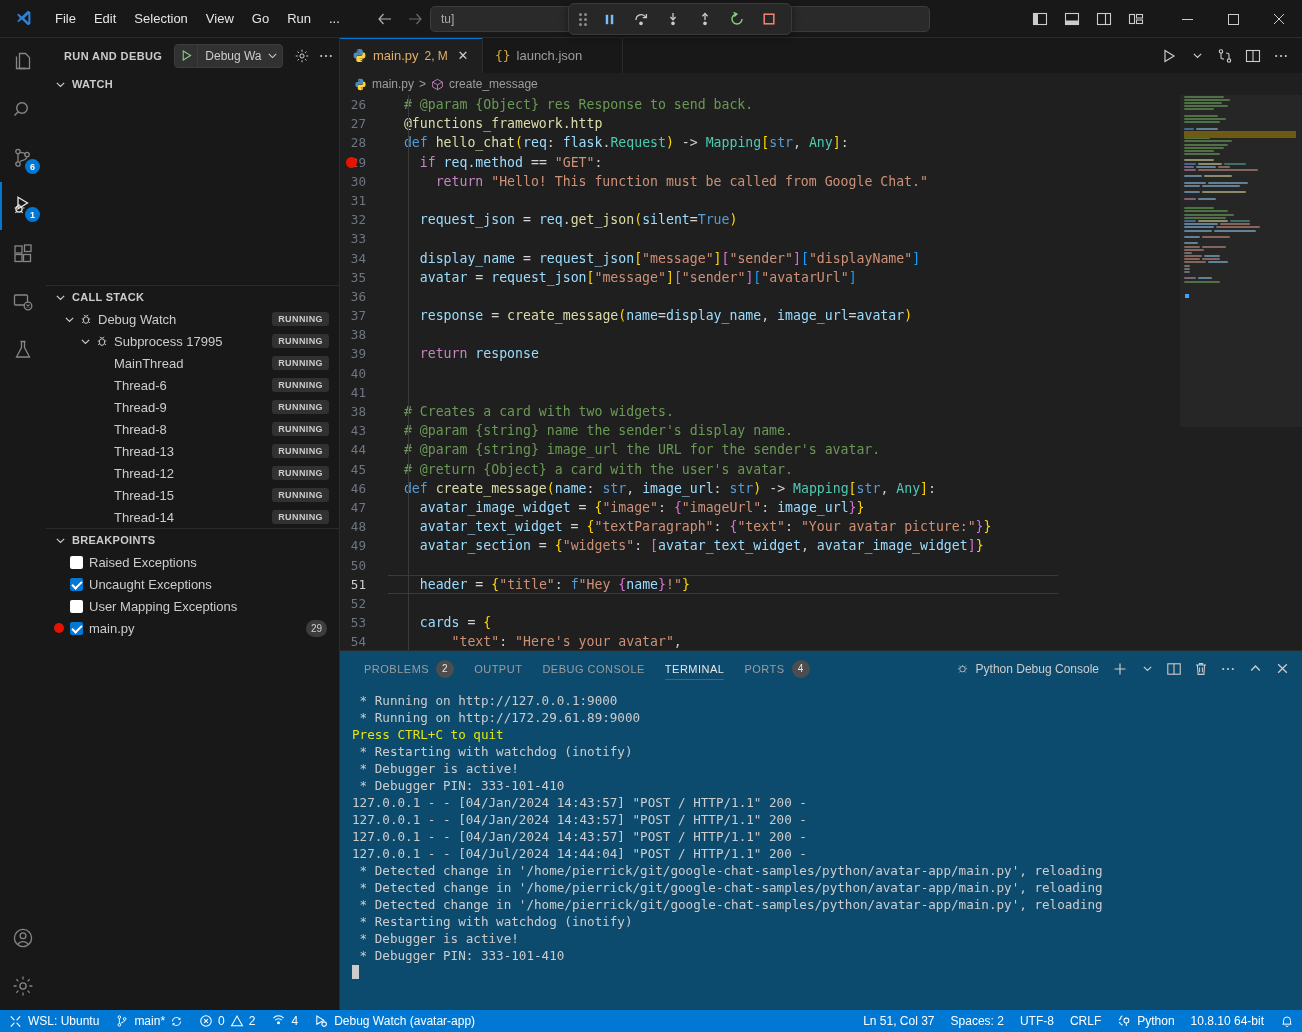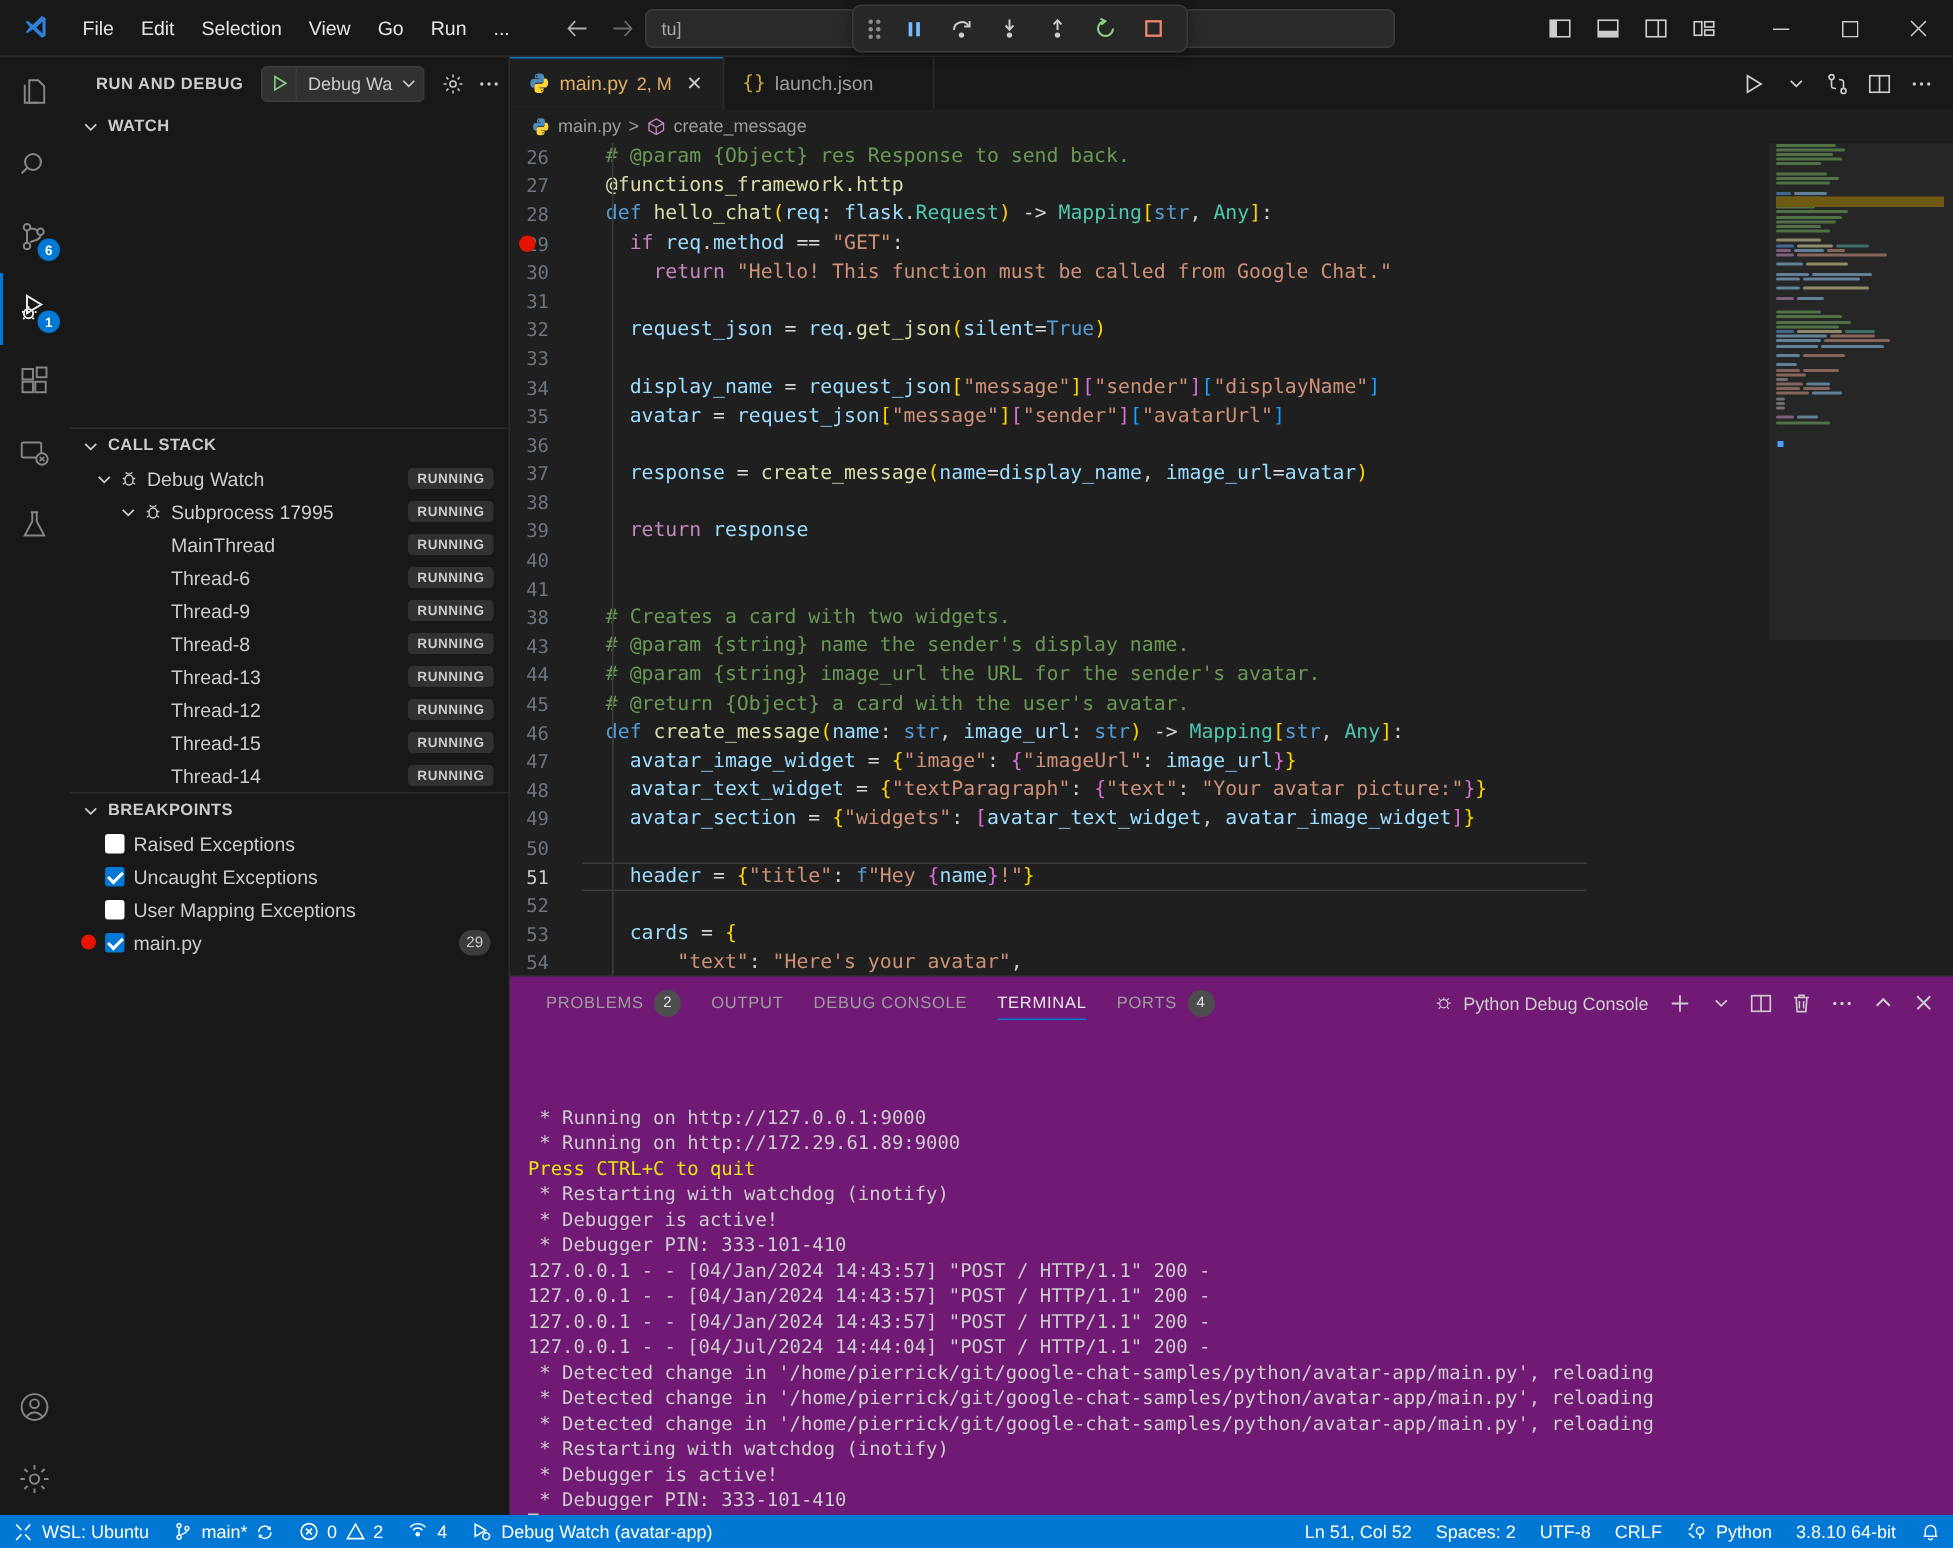--- a/index.html
+++ b/index.html
@@ -141,22 +141,22 @@
   .t-op  { color:#d4d4d4; }
 
   .minimap { width:122px; flex:0 0 122px; background:#1f1f1f; position:relative; overflow:hidden; }
   .mm-line { height:3px; display:flex; gap:2px; padding-left:4px; align-items:center; }
   .mm-seg { height:2px; border-radius:1px; }
   .mm-slider { position:absolute; left:0; right:0; top:0; height:332px; background:rgba(255,255,255,.035); }
   .mm-hl { position:absolute; left:4px; right:6px; height:7px; background:#6e5a12; }
   .mm-bp { position:absolute; width:4px; height:4px; background:#4a9eff; left:2px; }
 
   
-  .panel { height:360px; flex:0 0 360px; background:#701a75; border-top:1px solid #2b2b2b;
-     display:flex; flex-direction:column;gap:44px; }
+  .panel { height:360px; flex:0 0 360px; background:#0c4a6e; border-top:1px solid #2b2b2b;
+     display:flex; flex-direction:column; }
   .panel-head { height:35px; display:flex; align-items:center; padding:0 8px 0 14px; }
   .ptab { font-size:11px; letter-spacing:.5px; color:#9d9d9d; padding:0 10px; height:35px;
      display:flex; align-items:center; gap:7px; position:relative; font-weight:400; }
   .ptab.active { color:#e7e7e7; }
   .ptab.active::after { content:""; position:absolute; left:10px; right:10px; bottom:6px;
      height:1px; background:#0078d4; }
   .pbadge { background:#4d4d4d; color:#e7e7e7; border-radius:9px; min-width:18px; height:18px;
      font-size:10px; display:flex; align-items:center; justify-content:center; padding:0 5px; }
   .panel-actions { margin-left:auto; display:flex; align-items:center; gap:3px; }
   .pa-lbl { display:flex; align-items:center; gap:6px; font-size:12px; color:#cccccc; margin-right:6px;}
@@ -955,34 +955,34 @@
       </div>
       <div class="sitem">
         <svg width="15" height="15" viewBox="0 0 16 16">
             <path d="M3 2.2 10.5 6.6 3 11z" fill="none" stroke="#ffffff" stroke-width="1.1"></path>
             <circle cx="10.8" cy="10.8" r="2.4" fill="none" stroke="#ffffff" stroke-width="1.1"></circle>
           </svg>
         <span>Debug Watch (avatar-app)</span>
       </div>
     </div>
     <div class="sb-right">
-      <div class="sitem">Ln 51, Col 52</div>
+      <div class="sitem">Ln 51, Col 37</div>
       <div class="sitem">Spaces: 2</div>
       <div class="sitem">UTF-8</div>
       <div class="sitem">CRLF</div>
       <div class="sitem">
         <svg width="15" height="15" viewBox="0 0 16 16">
             <path d="M6 2.2c-1.4 0-2 .4-2 1.6v1.4" fill="none" stroke="#ffffff" stroke-width="1.1"></path>
             <path d="M4 5.2c-1.2 0-1.6.5-1.6 1.4M2.4 8.6c0 1 .4 1.4 1.6 1.4M4 10c0 1.2.6 1.6 2 1.6" fill="none" stroke="#ffffff" stroke-width="1.1"></path>
             <circle cx="10" cy="7" r="2.6" fill="none" stroke="#ffffff" stroke-width="1.1"></circle>
             <path d="M10 9.6v3.2" stroke="#ffffff" stroke-width="1.1"></path>
           </svg>
         <span>Python</span>
       </div>
-      <div class="sitem">3.8.10 64-bit</div>
+      <div class="sitem">10.8.10 64-bit</div>
       <div class="sitem">
         <svg width="14" height="14" viewBox="0 0 16 16">
             <path d="M4 11.6V7.4a4 4 0 0 1 8 0v4.2M2.8 11.6h10.4M6.4 13.2c.3.7.9 1.1 1.6 1.1s1.3-.4 1.6-1.1" fill="none" stroke="#ffffff" stroke-width="1.1"></path>
           </svg>
       </div>
     </div>
   </div>
 </div>
 
 </body></html>

